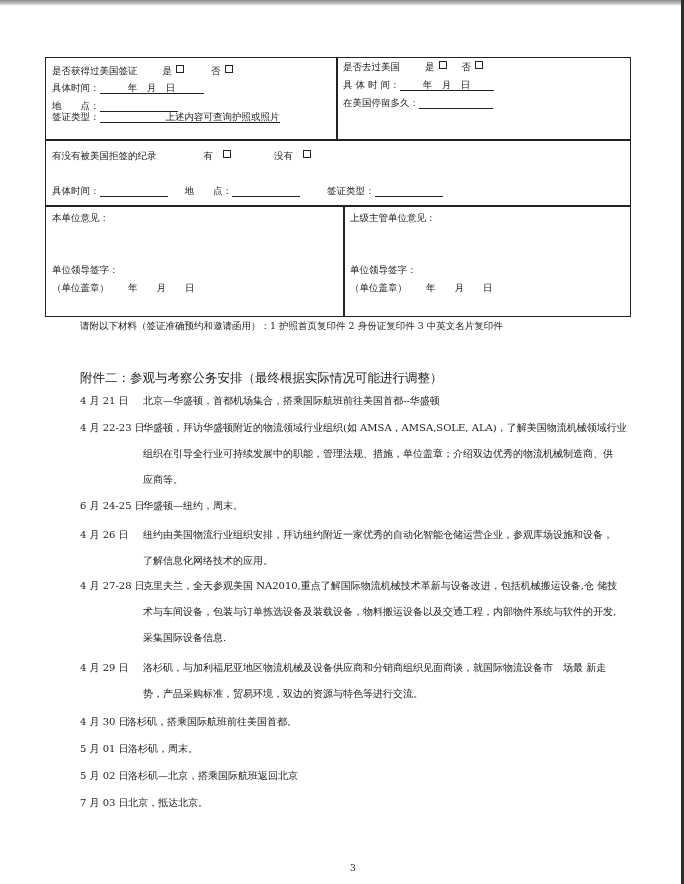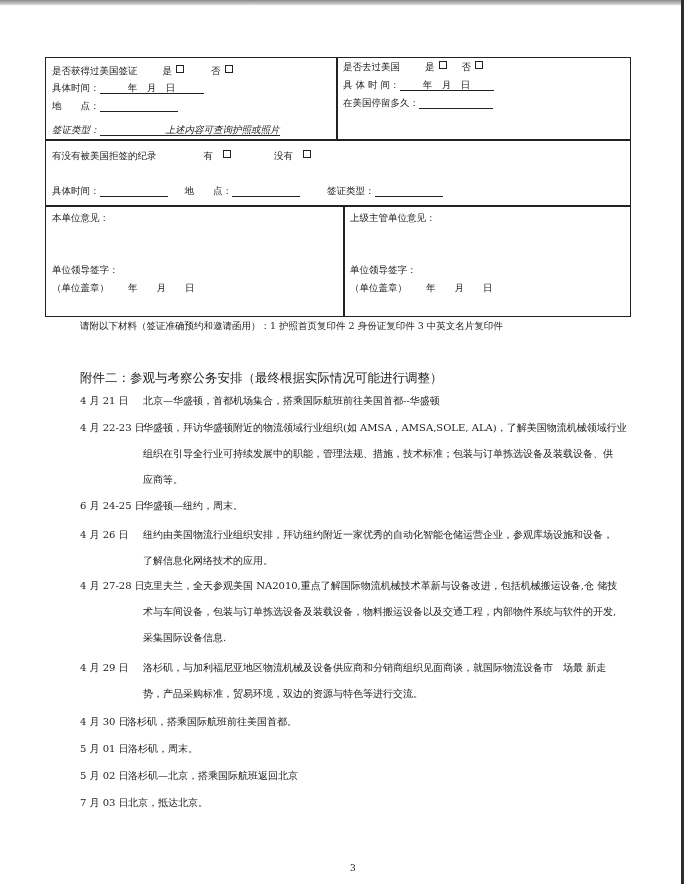--- a/index.html
+++ b/index.html
@@ -42,21 +42,21 @@
   <span>是否获得过美国签证</span>
   <span style="margin-left:22px;">是</span><span class="cb"></span>
   <span style="margin-left:24px;">否</span><span class="cb"></span>
 </div>
 <div class="t" style="left:52px; top:82px;">
   <span>具体时间：</span><span class="ul" style="width:104px;">年　月　日</span>
 </div>
 <div class="t" style="left:52px; top:100px;">
   <span>地　　点：</span><span class="ul" style="width:78px;"></span>
 </div>
-<div class="t" style="left:52px; top:124px;font-style:italic;">
+<div class="t" style="left:52px; top:111px;">
   <span>签证类型：</span><span class="ul" style="width:180px; text-align:right;">上述内容可查询护照或照片</span>
 </div>
 
 <div class="t" style="left:343px; top:61px;">
   <span>是否去过美国</span>
   <span style="margin-left:22px;">是</span><span class="cb"></span>
   <span style="margin-left:12px;">否</span><span class="cb"></span>
 </div>
 <div class="t" style="left:343px; top:79px;">
   <span>具 体 时 间：</span><span class="ul" style="width:94px;">年　月　日</span>
@@ -89,21 +89,21 @@
 <div class="t heading" style="left:80px; top:372px;">附件二：参观与考察公务安排（最终根据实际情况可能进行调整）</div>
 
 <div id="schedule">
     <div>
       <div class="t body-t" style="left: 80px; top: 395px;">4 月 21 日</div>
       <div class="t body-t" style="left: 143px; top: 395px;">北京—华盛顿，首都机场集合，搭乘国际航班前往美国首都--华盛顿</div>
     </div>
     <div>
       <div class="t body-t" style="left: 80px; top: 422px;">4 月 22-23 日</div>
       <div class="t body-t" style="left: 143px; top: 422px;">华盛顿，拜访华盛顿附近的物流领域行业组织(如 AMSA，AMSA,SOLE, ALA)，了解美国物流机械领域行业</div>
-      <div class="t body-t" style="left: 143px; top: 448px;">组织在引导全行业可持续发展中的职能，管理法规、措施，技术标准；包装与订单拣选设备及装载设备、供</div>
+      <div class="t body-t" style="left: 143px; top: 448px;">组织在引导全行业可持续发展中的职能，管理法规、措施，单位盖章；介绍双边优秀的物流机械制造商、供</div>
       <div class="t body-t" style="left: 143px; top: 474px;">应商等。</div>
     </div>
     <div>
       <div class="t body-t" style="left: 80px; top: 500px;">6 月 24-25 日</div>
       <div class="t body-t" style="left: 143px; top: 500px;">华盛顿—纽约，周末。</div>
     </div>
     <div>
       <div class="t body-t" style="left: 80px; top: 529px;">4 月 26 日</div>
       <div class="t body-t" style="left: 143px; top: 529px;">纽约由美国物流行业组织安排，拜访纽约附近一家优秀的自动化智能仓储运营企业，参观库场设施和设备，</div>
       <div class="t body-t" style="left: 143px; top: 555px;">了解信息化网络技术的应用。</div>

